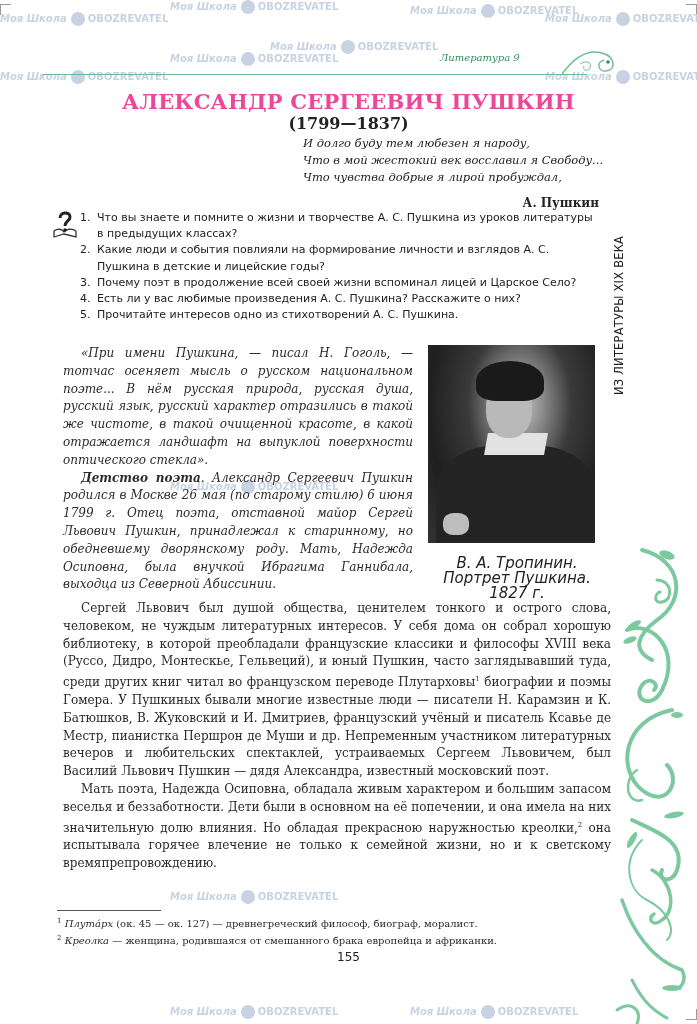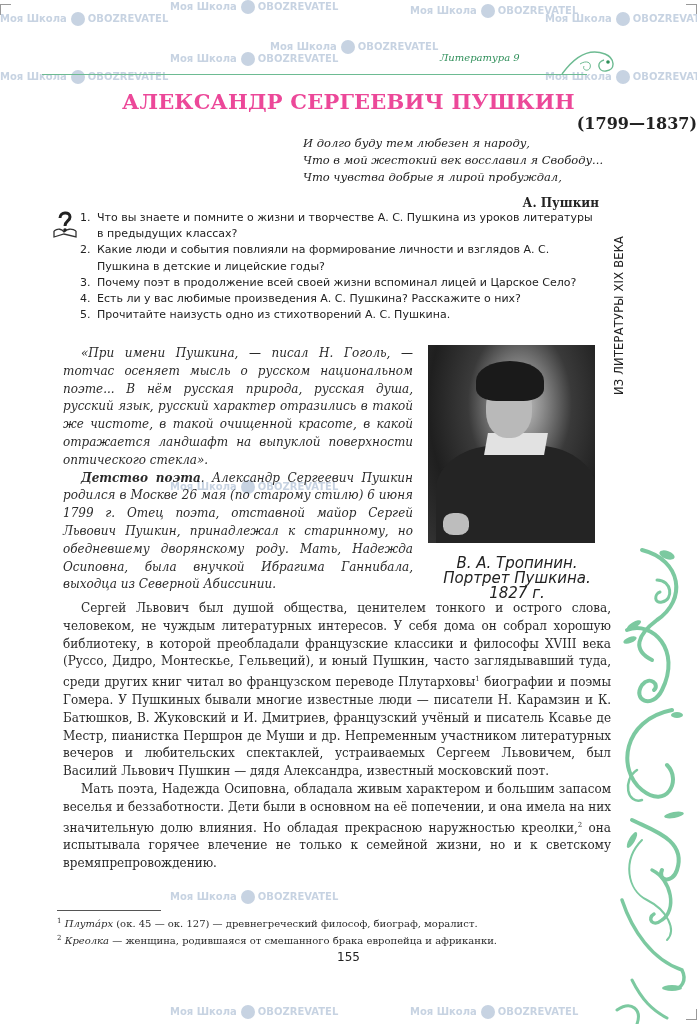--- a/index.html
+++ b/index.html
@@ -20,21 +20,21 @@
     color: #2f8f5a;
   }
   .header-flourish { position: absolute; left: 560px; top: 46px; }
 
   .main-title {
     position: absolute; left: 0; width: 697px; top: 89px; text-align: center;
     font-family: "DejaVu Serif", serif; font-weight: bold; font-size: 21px; color: #ec4899;
     letter-spacing: 0.2px;
   }
   .main-years {
-    position: absolute; left: 0; width: 697px; top: 114px; text-align: right;
+    position: absolute; left: 0; width: 697px; top: 114px; text-align: center;
     font-family: "DejaVu Serif", serif; font-weight: bold; font-size: 16px; color: #222;
   }
   .epigraph {
     position: absolute; left: 303px; top: 135px; width: 296px;
     font-family: "DejaVu Serif", serif; font-style: italic; font-size: 11.5px; line-height: 17px; color: #222;
   }
   .epigraph .line { display: block; white-space: nowrap; }
   .epigraph .author { display: block; text-align: right; font-style: normal; font-weight: bold; font-size: 12px; margin-top: 9px; }
 
   .questions-icon { position: absolute; left: 52px; top: 209px; }
@@ -89,21 +89,21 @@
     position: absolute; left: 0; width: 697px; top: 950px; text-align: center;
     font-family: "DejaVu Sans", sans-serif; font-size: 12px; color: #222;
   }
 
   .vine { position: absolute; left: 612px; top: 540px; }
 
   .watermark {
     position: absolute; font-family: "DejaVu Sans", sans-serif; font-size: 10px; color: #c7d3e2;
     white-space: nowrap; pointer-events: none; font-weight: bold;
   }
-  .watermark .wm-school { margin-right: 4px; }
+  .watermark .wm-school { font-style: italic; margin-right: 4px; }
   .watermark .wm-circle { display: inline-block; width: 14px; height: 14px; border-radius: 50%; background: #c7d3e2; vertical-align: middle; margin-right: 3px; }
 </style>
 </head>
 <body>
 
 <div class="crop tl"></div>
 <div class="crop tr"></div>
 <div class="crop br"></div>
 
 <div class="watermark" style="left:0;top:12px;"><span class="wm-school">Моя Школа</span><span class="wm-circle"></span><span>OBOZREVATEL</span></div>
@@ -155,21 +155,21 @@
   <li>
       <span class="num">3.</span>
       <span class="txt">Почему поэт в продолжение всей своей жизни вспоминал лицей и Царское Село?</span>
     </li>
   <li>
       <span class="num">4.</span>
       <span class="txt">Есть ли у вас любимые произведения А. С. Пушкина? Расскажите о них?</span>
     </li>
   <li>
       <span class="num">5.</span>
-      <span class="txt">Прочитайте наизусть одно из стихотворений А. С. Пушкина.</span>
+      <span class="txt">Прочитайте интересов одно из стихотворений А. С. Пушкина.</span>
     </li>
 </ol>
 
 <div class="sidebar-label">ИЗ ЛИТЕРАТУРЫ XIX ВЕКА</div>
 
 <div class="col-left body-text">
   <p class="para">«При имени Пушкина, — писал Н. Гоголь, — тотчас осеняет мысль о русском национальном поэте... В нём русская природа, русская душа, русский язык, русский характер отразились в такой же чистоте, в такой очищенной красоте, в какой отражается ландшафт на выпуклой поверхности оптического стекла».</p>
   <p class="para"><b>Детство поэта</b><span>. Александр Сергеевич Пушкин родился в Москве 26 мая (по старому стилю) 6 июня 1799 г. Отец поэта, отставной майор Сергей Львович Пушкин, принадлежал к старинному, но обедневшему дворянскому роду. Мать, Надежда Осиповна, была внучкой Ибрагима Ганнибала, выходца из Северной Абиссинии.</span></p>
 </div>
 

